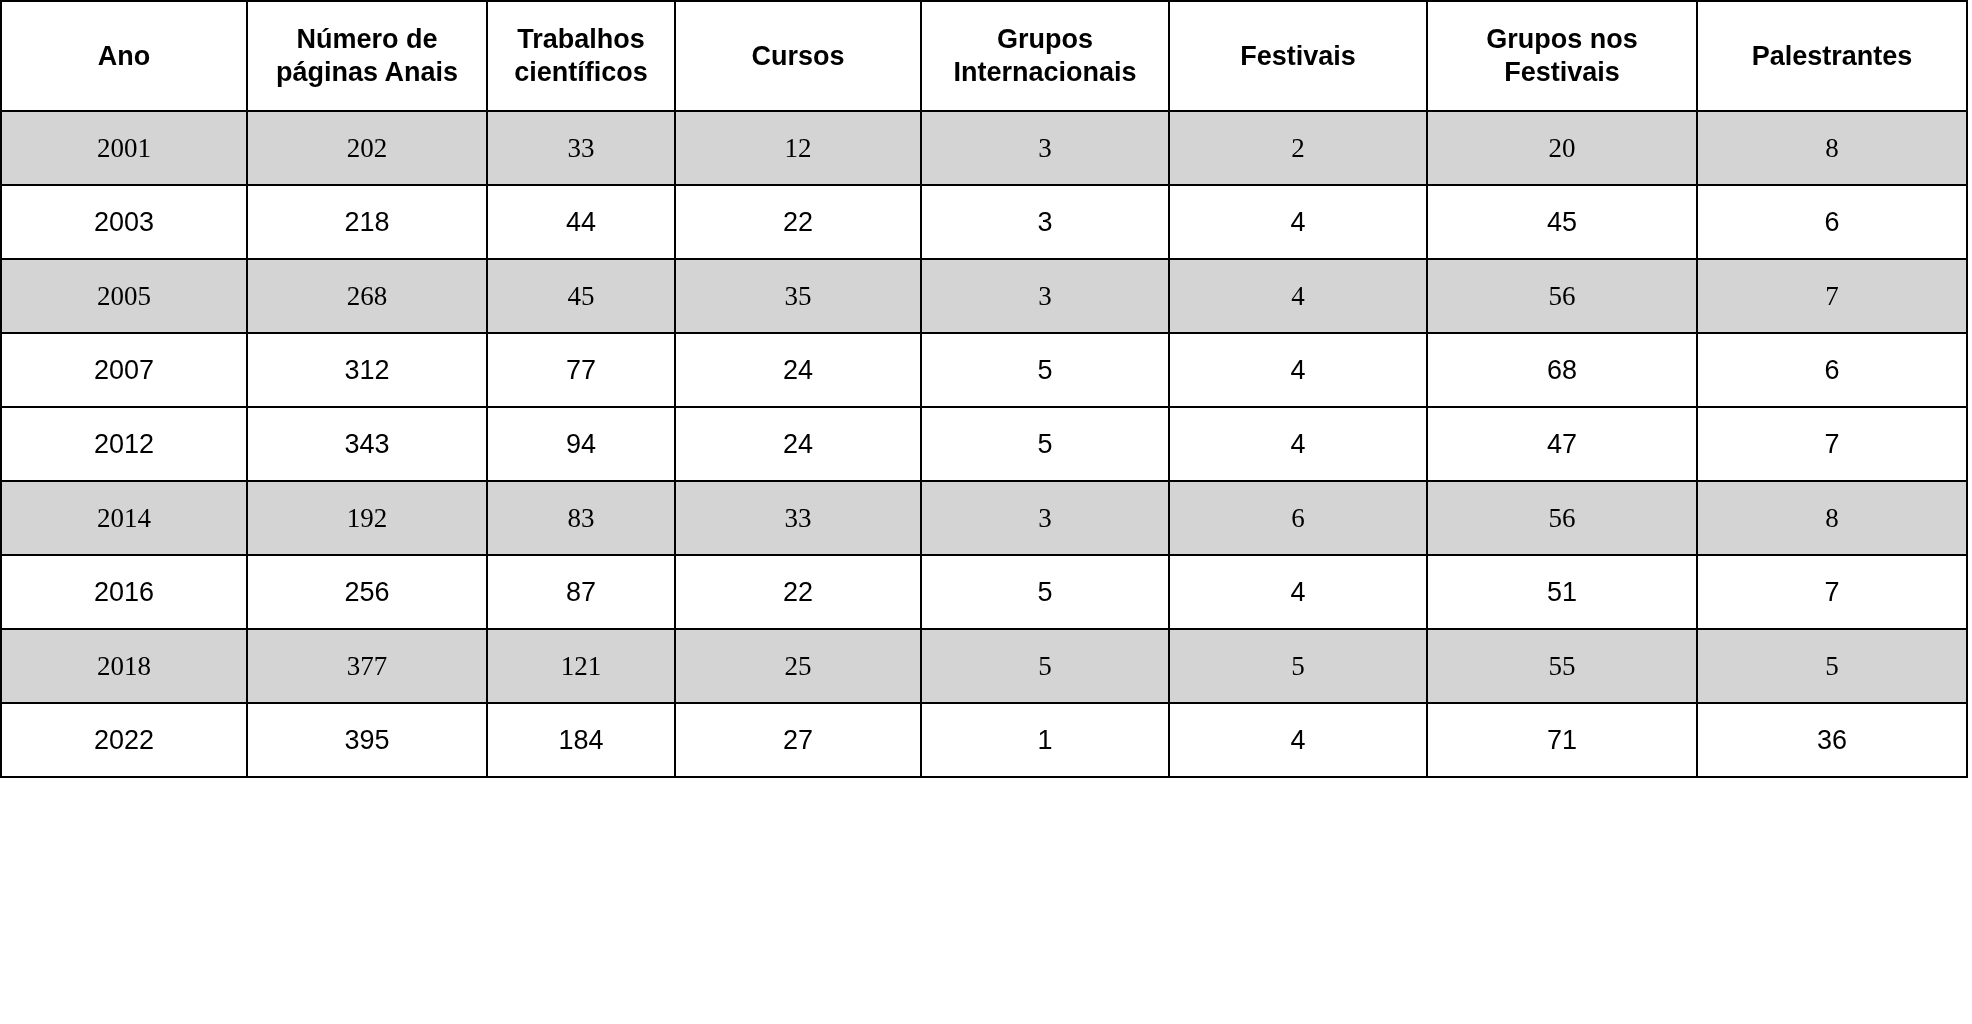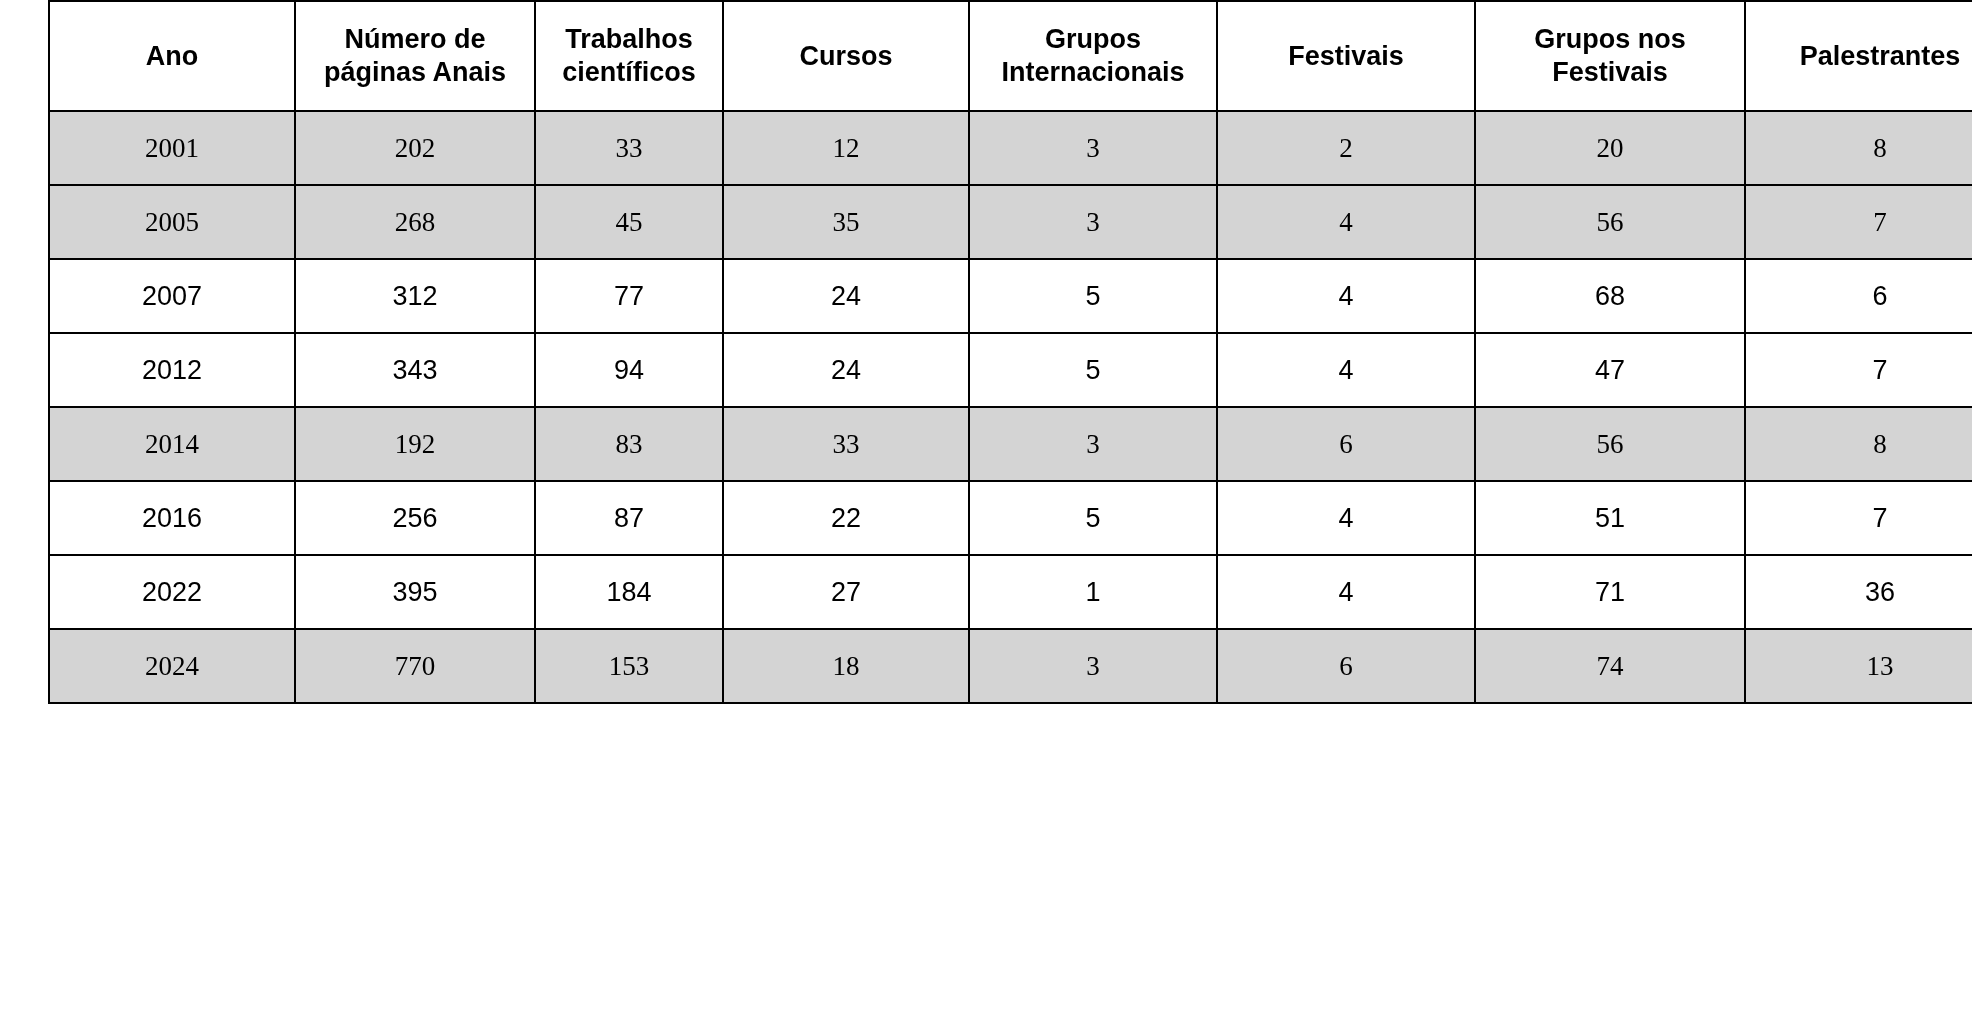--- a/index.html
+++ b/index.html
@@ -8,21 +8,20 @@
     background: #ffffff;
   }
   body {
     width: 1972px;
     height: 1024px;
     font-family: "Liberation Sans", sans-serif;
     overflow: hidden;
   }
   .table-wrap {
     padding: 0 0 0 0;
-    margin-left: 48px;
   }
   table.data-table {
     border-collapse: collapse;
     table-layout: fixed;
     margin-left: 0;
     margin-top: 0;
     width: 1966px;
     background: #ffffff;
   }
   table.data-table col.c0 { width: 246px; }
@@ -117,20 +116,30 @@
       <tr class="shaded">
         <td>2001</td>
         <td>202</td>
         <td>33</td>
         <td>12</td>
         <td>3</td>
         <td>2</td>
         <td>20</td>
         <td>8</td>
       </tr>
+      <tr class="plain">
+        <td>2003</td>
+        <td>218</td>
+        <td>44</td>
+        <td>22</td>
+        <td>3</td>
+        <td>4</td>
+        <td>45</td>
+        <td>6</td>
+      </tr>
       <tr class="shaded">
         <td>2005</td>
         <td>268</td>
         <td>45</td>
         <td>35</td>
         <td>3</td>
         <td>4</td>
         <td>56</td>
         <td>7</td>
       </tr>
@@ -166,36 +175,36 @@
       </tr>
       <tr class="plain">
         <td>2016</td>
         <td>256</td>
         <td>87</td>
         <td>22</td>
         <td>5</td>
         <td>4</td>
         <td>51</td>
         <td>7</td>
+      </tr>
+      <tr class="shaded">
+        <td>2018</td>
+        <td>377</td>
+        <td>121</td>
+        <td>25</td>
+        <td>5</td>
+        <td>5</td>
+        <td>55</td>
+        <td>5</td>
       </tr>
       <tr class="plain">
         <td>2022</td>
         <td>395</td>
         <td>184</td>
         <td>27</td>
         <td>1</td>
         <td>4</td>
         <td>71</td>
         <td>36</td>
       </tr>
-      <tr class="shaded">
-        <td>2024</td>
-        <td>770</td>
-        <td>153</td>
-        <td>18</td>
-        <td>3</td>
-        <td>6</td>
-        <td>74</td>
-        <td>13</td>
-      </tr>
     </tbody>
   </table>
 </div>
 
 </body></html>

